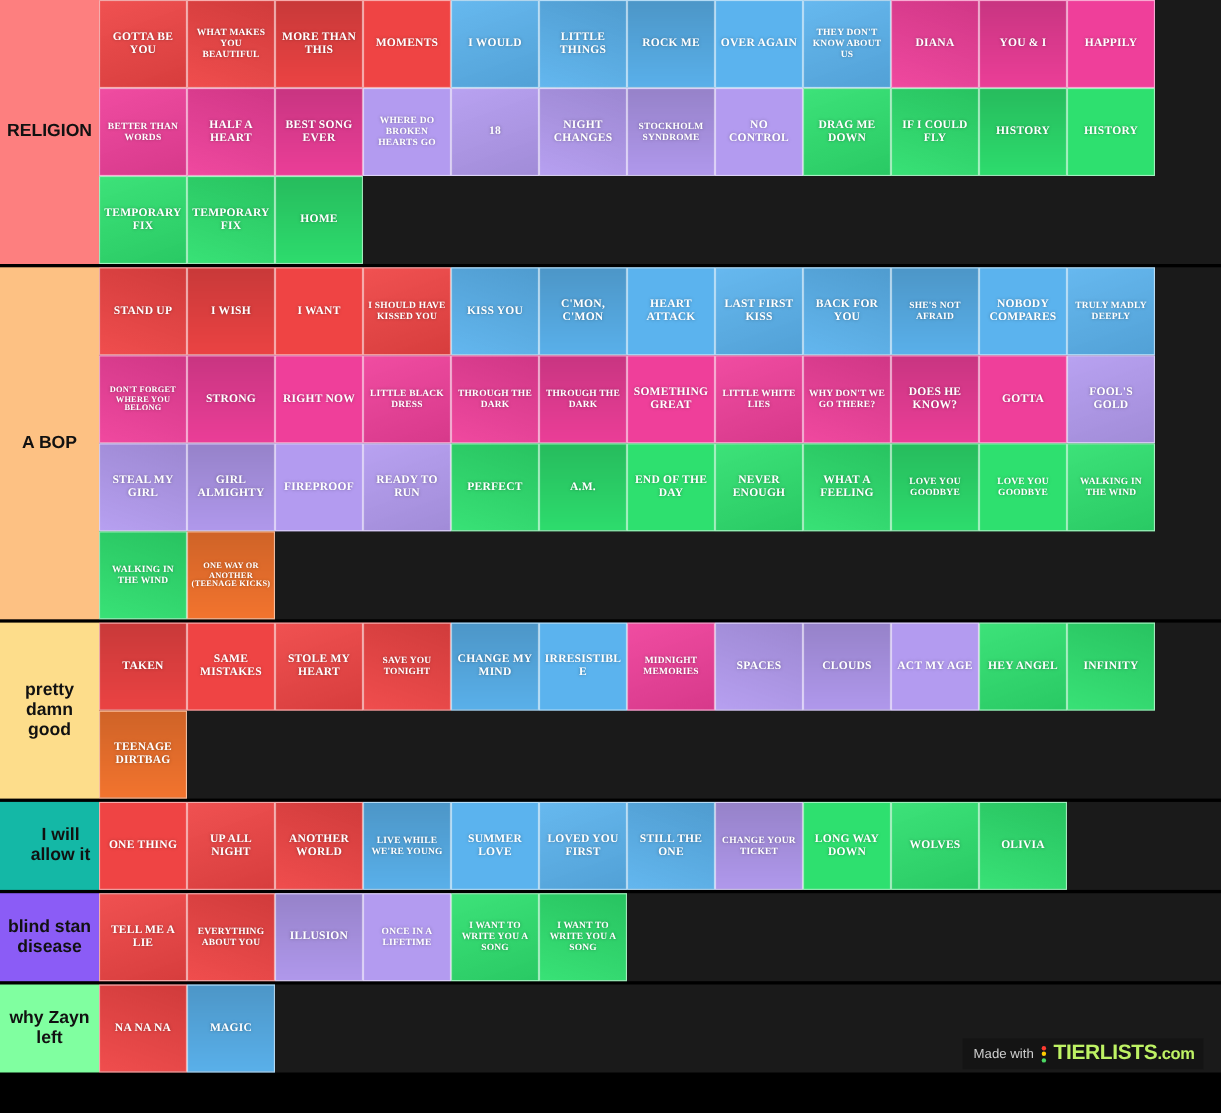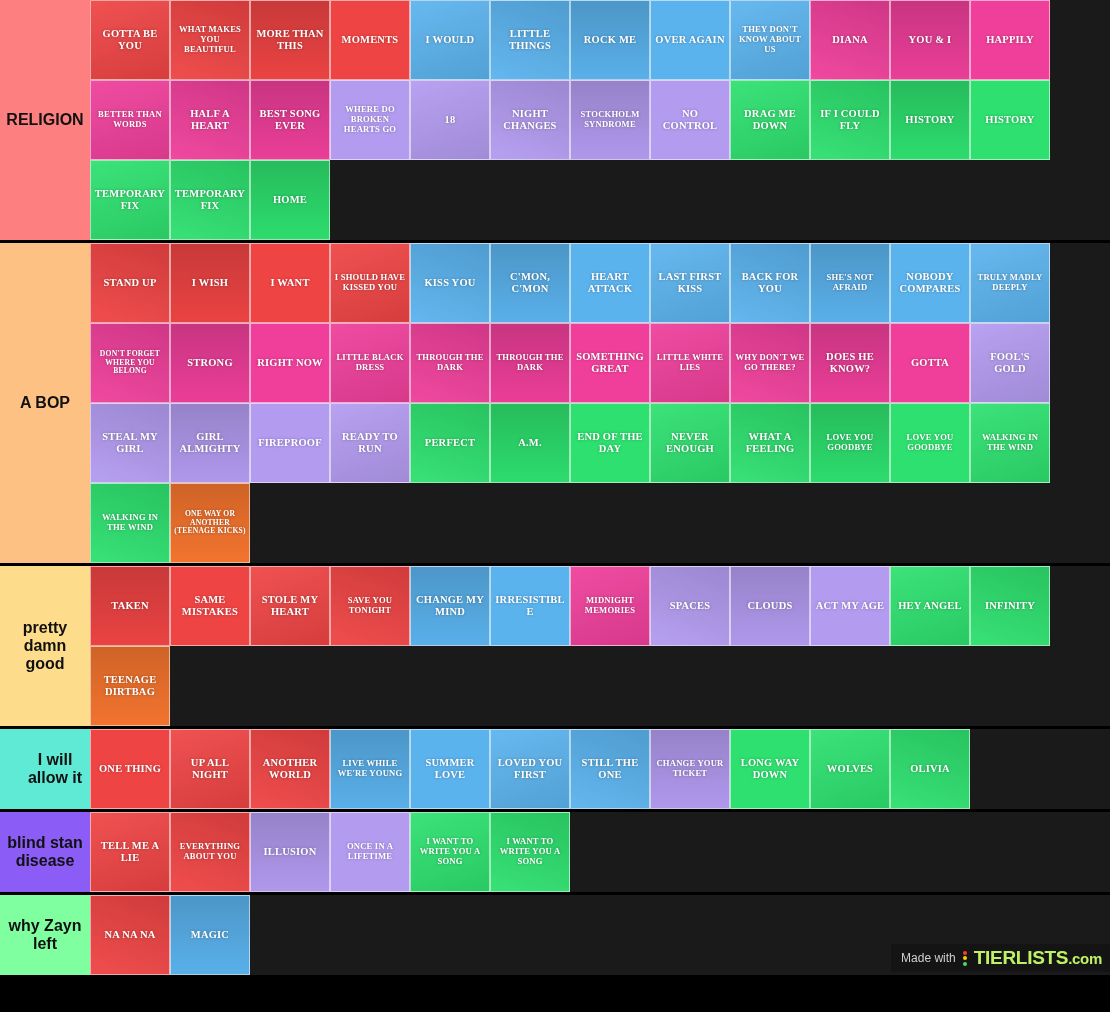--- a/index.html
+++ b/index.html
@@ -89,21 +89,21 @@
   .c-green   { background: #2ee06f; }
   .c-orange  { background: #f7762f; }
 
   
   .sh1 { background-image: linear-gradient(160deg, rgba(255,255,255,0.07), rgba(0,0,0,0.10)); }
   .sh2 { background-image: linear-gradient(200deg, rgba(0,0,0,0.13), rgba(255,255,255,0.05)); }
   .sh3 { background-image: linear-gradient(180deg, rgba(0,0,0,0.16), rgba(0,0,0,0.02)); }
 
   #watermark {
     position: absolute;
-    right: 0px;
+    right: 16px;
     bottom: 40px;
     height: 28px;
     background: #141414;
     display: flex;
     align-items: center;
     padding: 0 8px 0 10px;
     gap: 6px;
   }
   #watermark .made {
     color: #cfcfcf;
@@ -229,21 +229,21 @@
             <div class="tile c-purple sh2">SPACES</div>
             <div class="tile c-purple sh3">CLOUDS</div>
             <div class="tile c-purple ">ACT MY AGE</div>
             <div class="tile c-green sh1">HEY ANGEL</div>
             <div class="tile c-green sh2">INFINITY</div>
             <div class="tile c-orange sh3">TEENAGE DIRTBAG</div>
           </div>
         </div>
       </div>
       <div class="tier-row" style="height: 83px;">
-        <div class="tier-label lab-3" style="background: #5eead4; padding-left: 24px;">I will allow it</div>
+        <div class="tier-label lab-3" style="background: #14b8a6; padding-left: 24px;">I will allow it</div>
         <div class="tier-body">
           <div class="tile-grid">
             <div class="tile c-red ">ONE THING</div>
             <div class="tile c-red sh1">UP ALL NIGHT</div>
             <div class="tile c-red sh2">ANOTHER WORLD</div>
             <div class="tile c-blue small sh3">LIVE WHILE WE'RE YOUNG</div>
             <div class="tile c-blue ">SUMMER LOVE</div>
             <div class="tile c-blue sh1">LOVED YOU FIRST</div>
             <div class="tile c-blue sh2">STILL THE ONE</div>
             <div class="tile c-purple small sh3">CHANGE YOUR TICKET</div>

